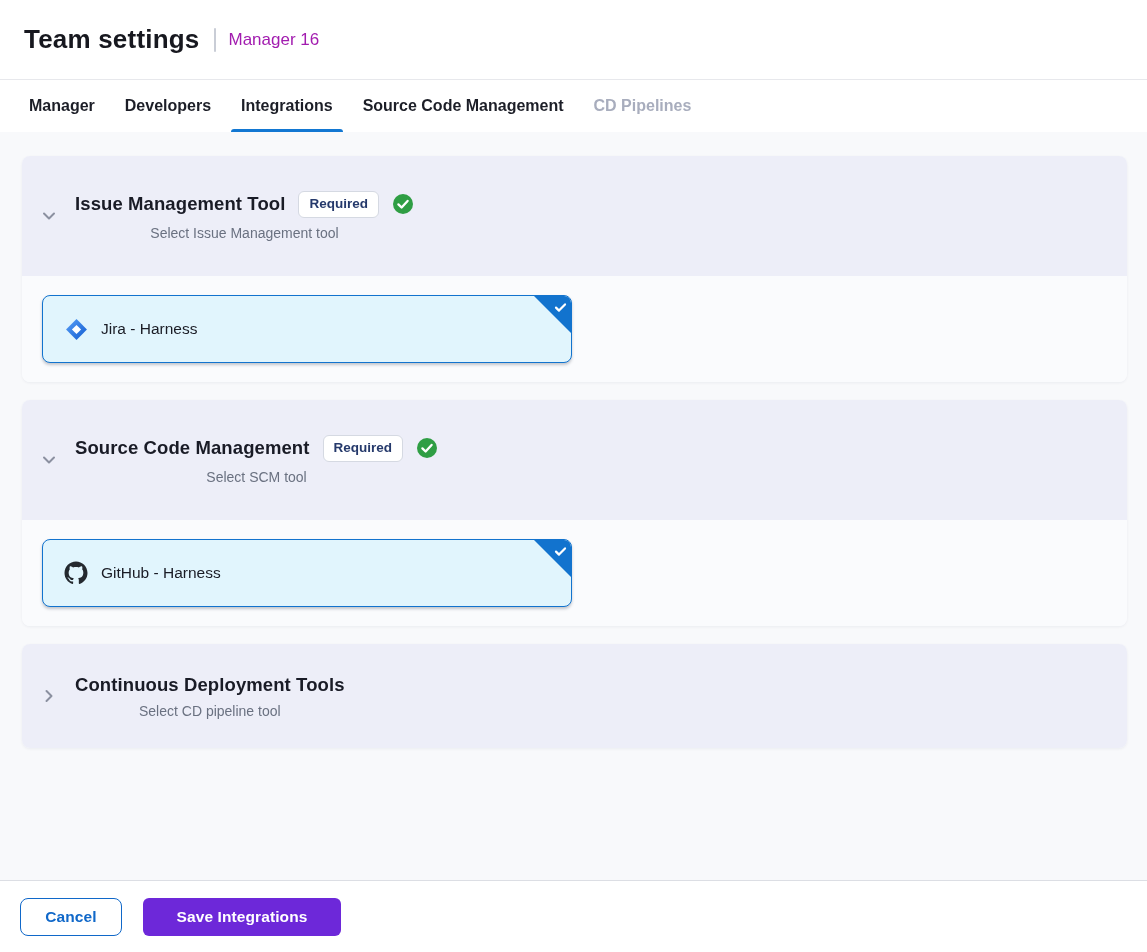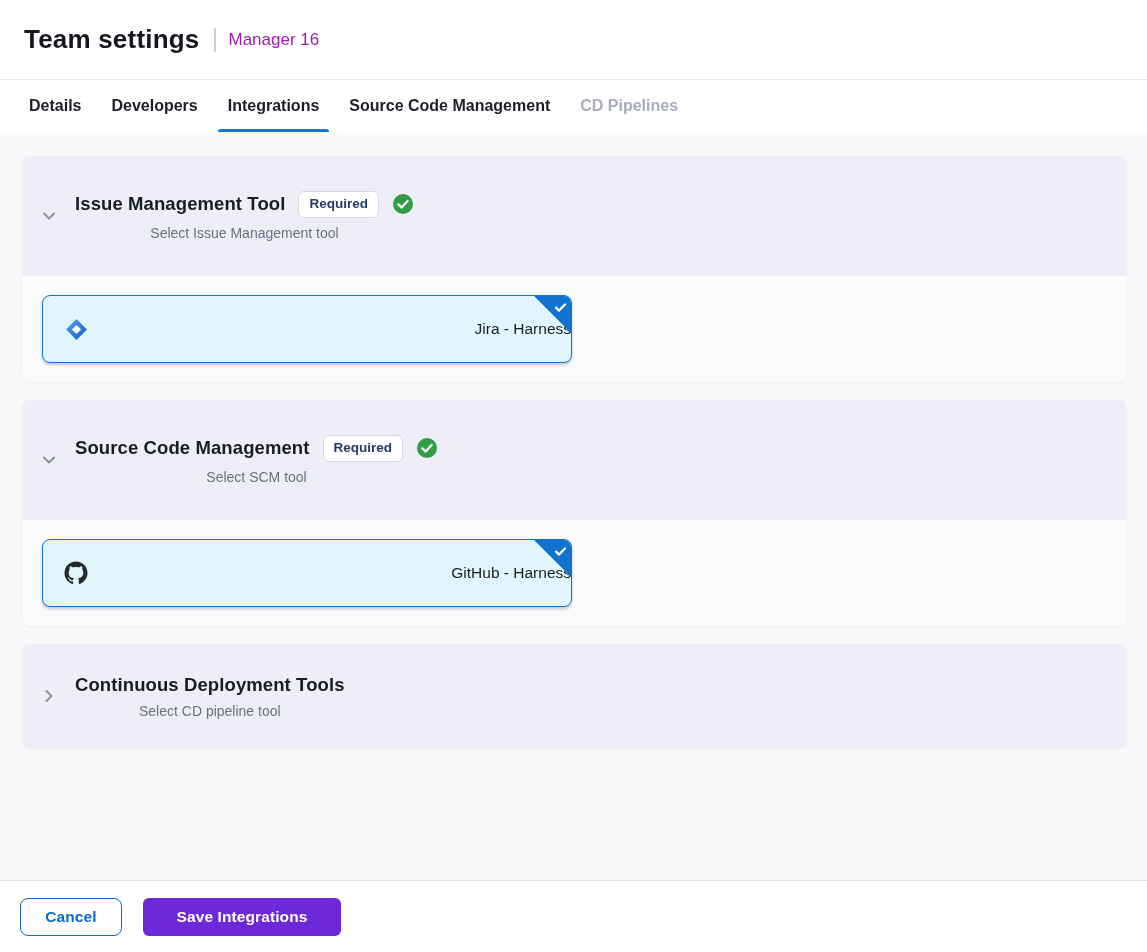--- a/index.html
+++ b/index.html
@@ -138,24 +138,24 @@
   .tool-card {
     position: relative;
     width: 530px;
     height: 68px;
     background: #e1f5fd;
     border: 1.6px solid #1273ce;
     border-radius: 8px;
     display: flex;
     align-items: center;
     padding-left: 21px;
+    gap: 13px;
     cursor: pointer;
     box-shadow: 0 2px 3px rgba(30,40,60,0.25);
     overflow: hidden;
-    justify-content: space-between;
   }
   .tool-label {
     font-size: 15.5px;
     font-weight: 500;
     color: #1a1c25;
   }
   .corner-check {
     position: absolute;
     top: 0;
     right: 0;
@@ -207,21 +207,21 @@
 </head>
 <body>
 
 <div class="page-header">
   <div class="page-title">Team settings</div>
   <div class="title-divider"></div>
   <div class="page-subtitle">Manager 16</div>
 </div>
 
 <div class="tab-bar">
-  <div class="tab">Details</div>
+  <div class="tab">Manager</div>
   <div class="tab">Developers</div>
   <div class="tab active">Integrations</div>
   <div class="tab">Source Code Management</div>
   <div class="tab disabled">CD Pipelines</div>
 </div>
 
 <div class="content">
 
   <div class="section">
     <div class="section-header">

